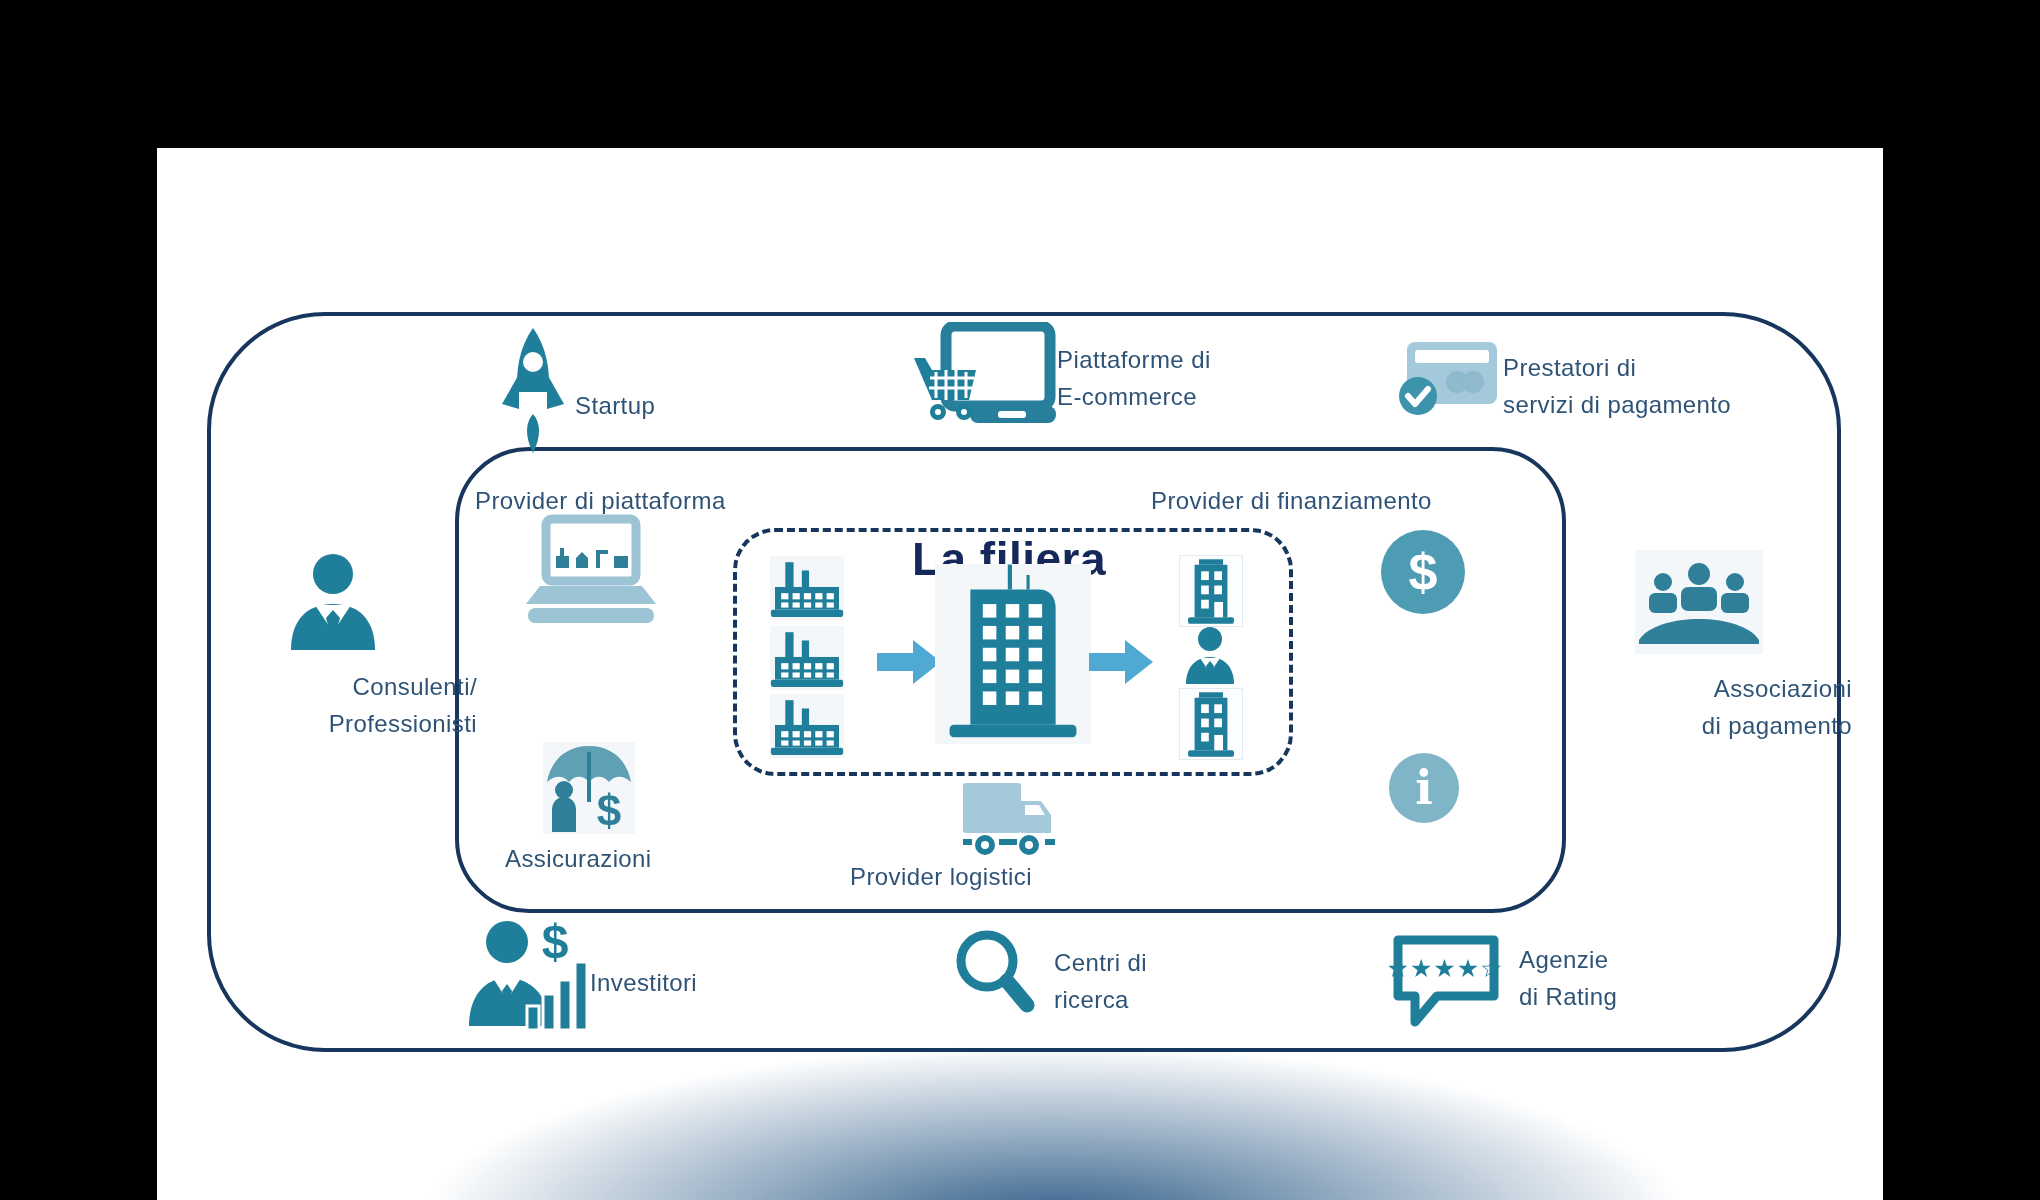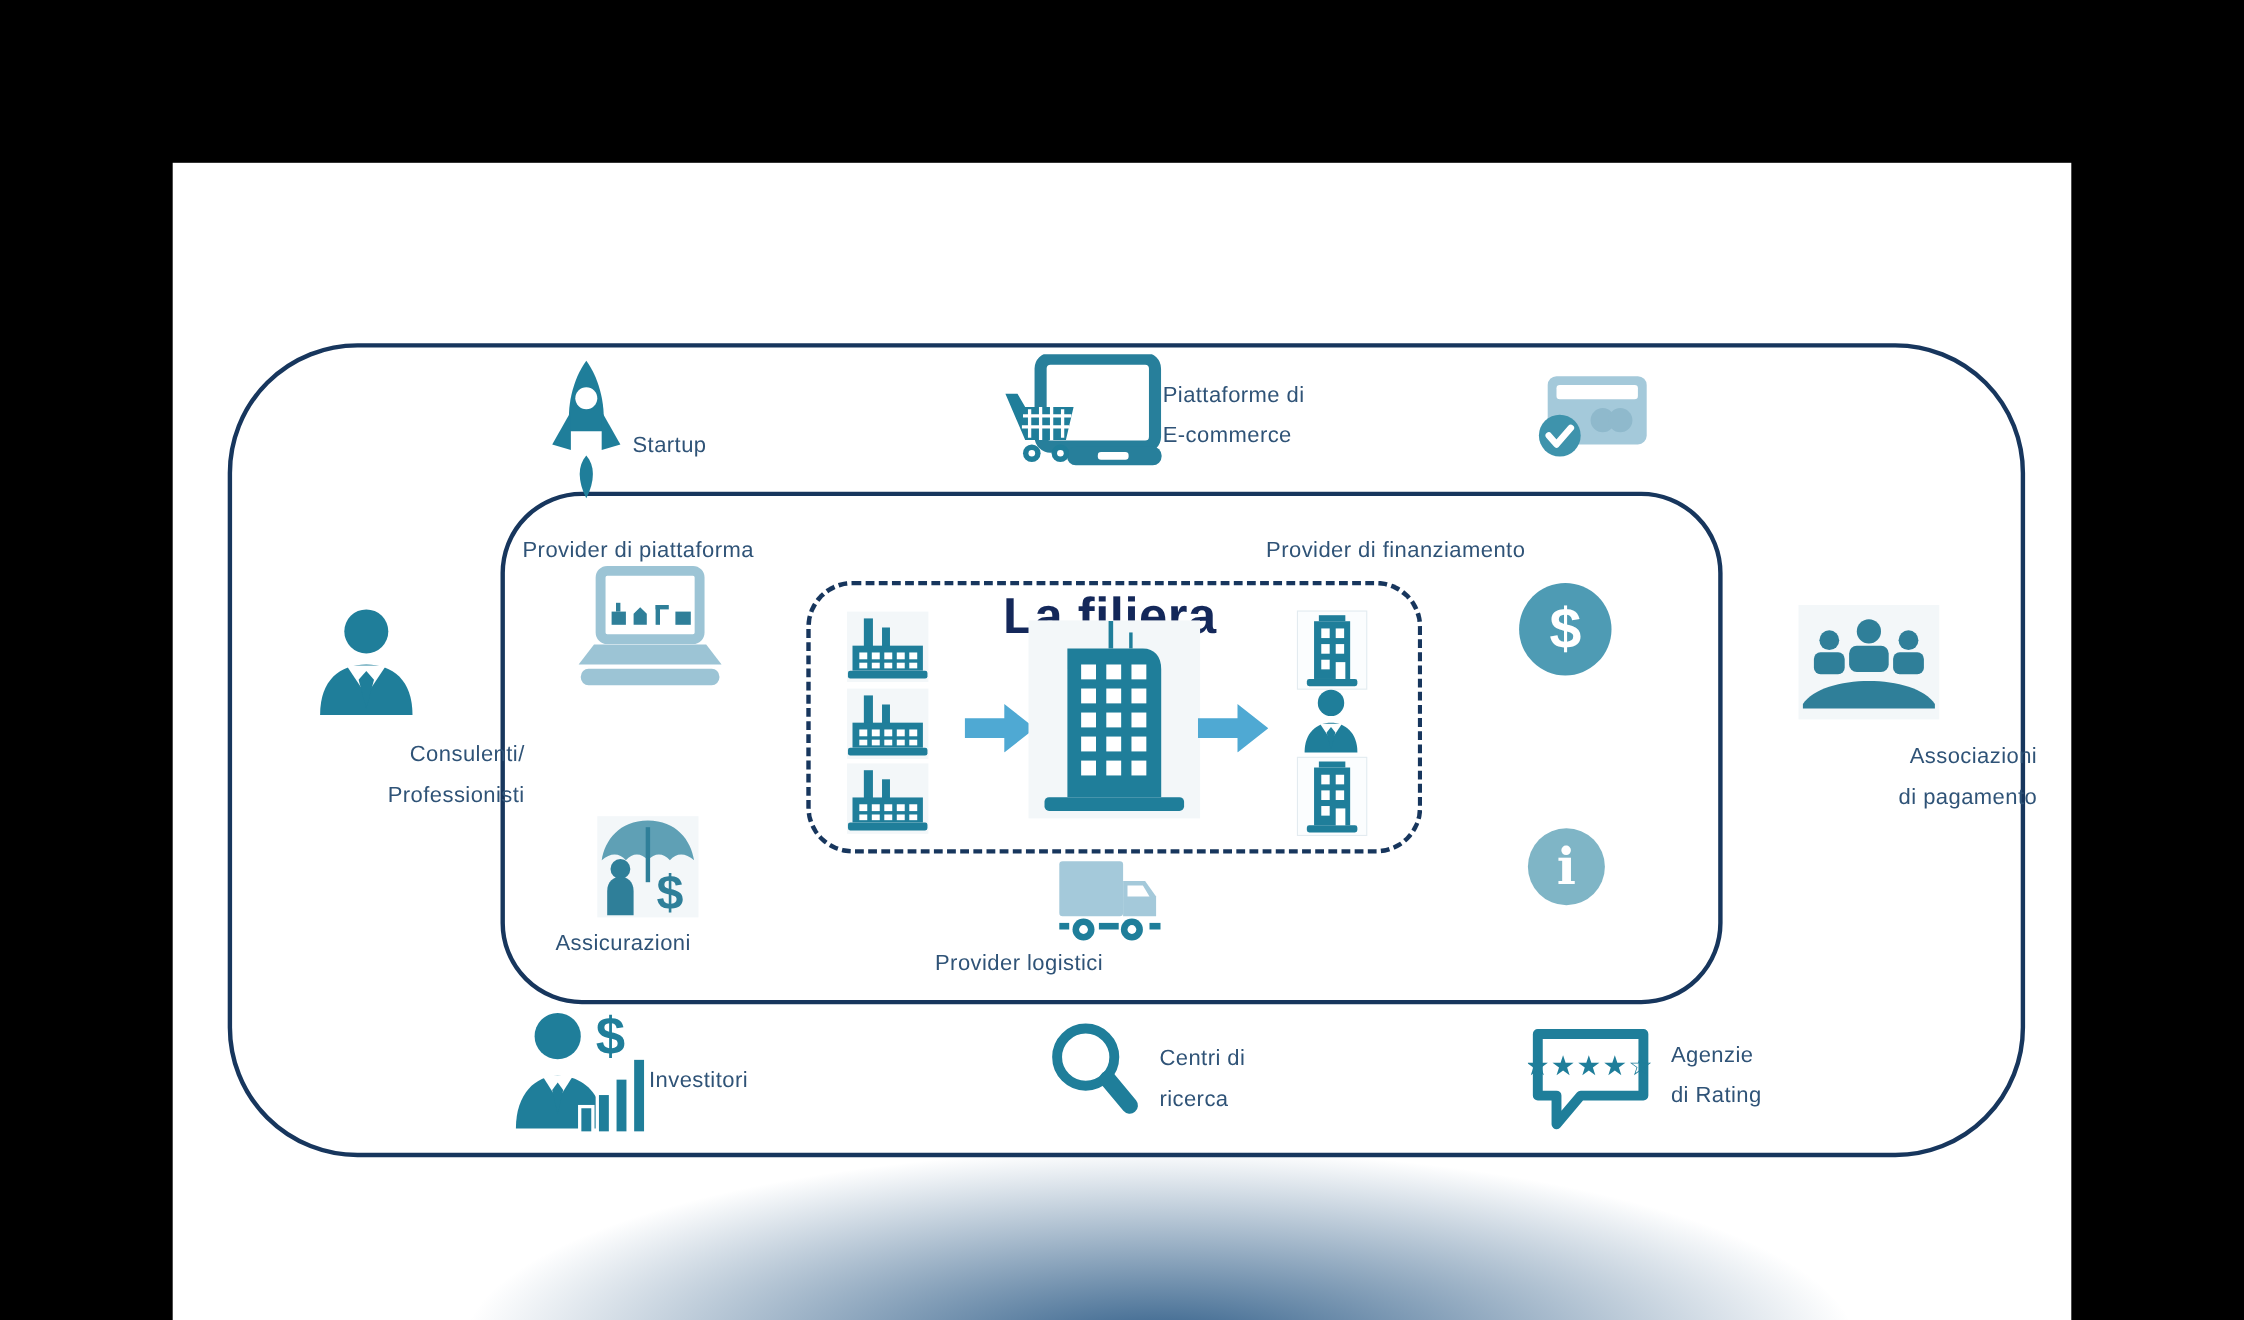--- a/index.html
+++ b/index.html
@@ -7,21 +7,21 @@
           font-family:"Liberation Sans",sans-serif;}
   .page{position:absolute;left:157px;top:148px;width:1726px;height:1052px;background:#fff;}
   .bottom-shadow{position:absolute;left:0;bottom:0;width:100%;height:165px;
     background:radial-gradient(ellipse 880px 250px at 52% 115%, #2E5C87 0%, rgba(255,255,255,0) 72%);}
   .outer-box{position:absolute;left:50px;top:164px;width:1626px;height:732px;
     border:4px solid #17365D;border-radius:118px;}
   .inner-box{position:absolute;left:298px;top:299px;width:1103px;height:458px;
     border:4px solid #17365D;border-radius:74px;background:#fff;}
   .dashed-box{position:absolute;left:576px;top:380px;width:552px;height:240px;
     border:4px dashed #17365D;border-radius:42px;}
-  .lbl{position:absolute;color:#2F5377;font-size:20px;line-height:37px;letter-spacing:.4px;white-space:nowrap;}
+  .lbl{position:absolute;color:#2F5377;font-size:24px;line-height:37px;letter-spacing:.4px;white-space:nowrap;}
   .lbl.center{text-align:right;white-space:normal;}
   .filiera-title{position:absolute;left:576px;top:384px;width:552px;text-align:center;
     font-size:46px;font-weight:bold;color:#14285A;letter-spacing:.5px;}
   .icon{position:absolute;}
   .icon svg{display:block;width:100%;height:100%;}
   .icon-card{background:#f3f7f9;}
   .badge-circle{position:absolute;border-radius:50%;color:#fff;display:flex;
     align-items:center;justify-content:center;font-weight:bold;}
   .dollar-badge{left:1224px;top:382px;width:84px;height:84px;background:#4E9BB4;font-size:52px;}
   .info-badge{left:1232px;top:605px;width:70px;height:70px;background:#7FB5C6;
@@ -76,20 +76,24 @@
   <div class="icon" style="left:1240px;top:190px;width:104px;height:82px;">
     <svg viewBox="0 0 104 82">
       <rect x="10" y="4" width="90" height="62" rx="8" fill="#A4C9DA"></rect>
       <rect x="18" y="12" width="74" height="13" rx="3" fill="#fff"></rect>
       <circle cx="60" cy="44" r="11" fill="#8FB9CC"></circle>
           <circle cx="76" cy="44" r="11" fill="#8FB9CC"></circle>
       <circle cx="21" cy="58" r="19" fill="#3E93AC"></circle>
       <path d="M11 58 l7 8 l13 -15" stroke="#fff" stroke-width="6" fill="none" stroke-linecap="round" stroke-linejoin="round"></path>
     </svg>
   </div>
+  <div class="lbl" style="left:1346px;top:201px;">
+    <div>Prestatori di</div>
+    <div>servizi di pagamento</div>
+  </div>
 
   <div class="icon" style="left:128px;top:404px;width:96px;height:100px;">
     <svg viewBox="0 0 96 100">
       <circle cx="48" cy="22" r="20" fill="#1F7E9A"></circle>
       <path d="M6 98 C6 66 24 52 48 52 C72 52 90 66 90 98 Z" fill="#1F7E9A"></path>
       <path d="M30 53 L48 80 L66 53 Z" fill="#fff"></path>
       <path d="M48 58 l-7 8 7 26 7 -26 Z" fill="#1F7E9A"></path>
     </svg>
   </div>
   <div class="lbl center" style="left:20px;top:520px;width:300px;">

